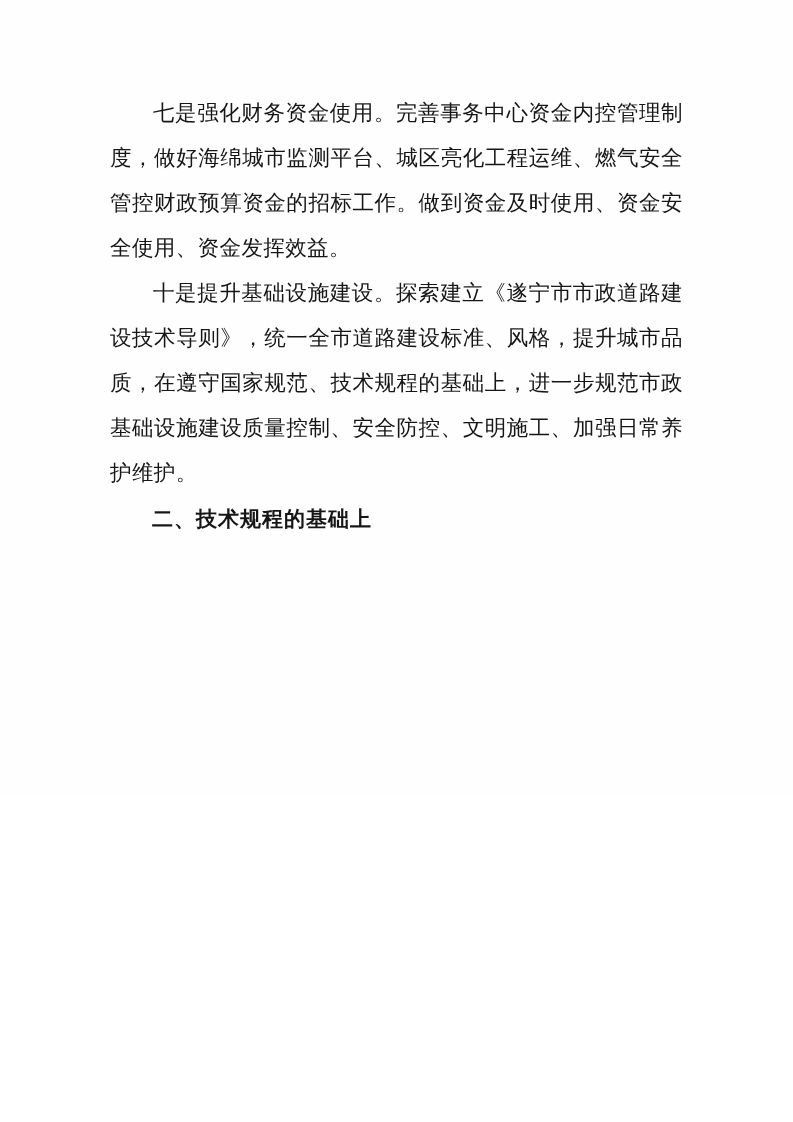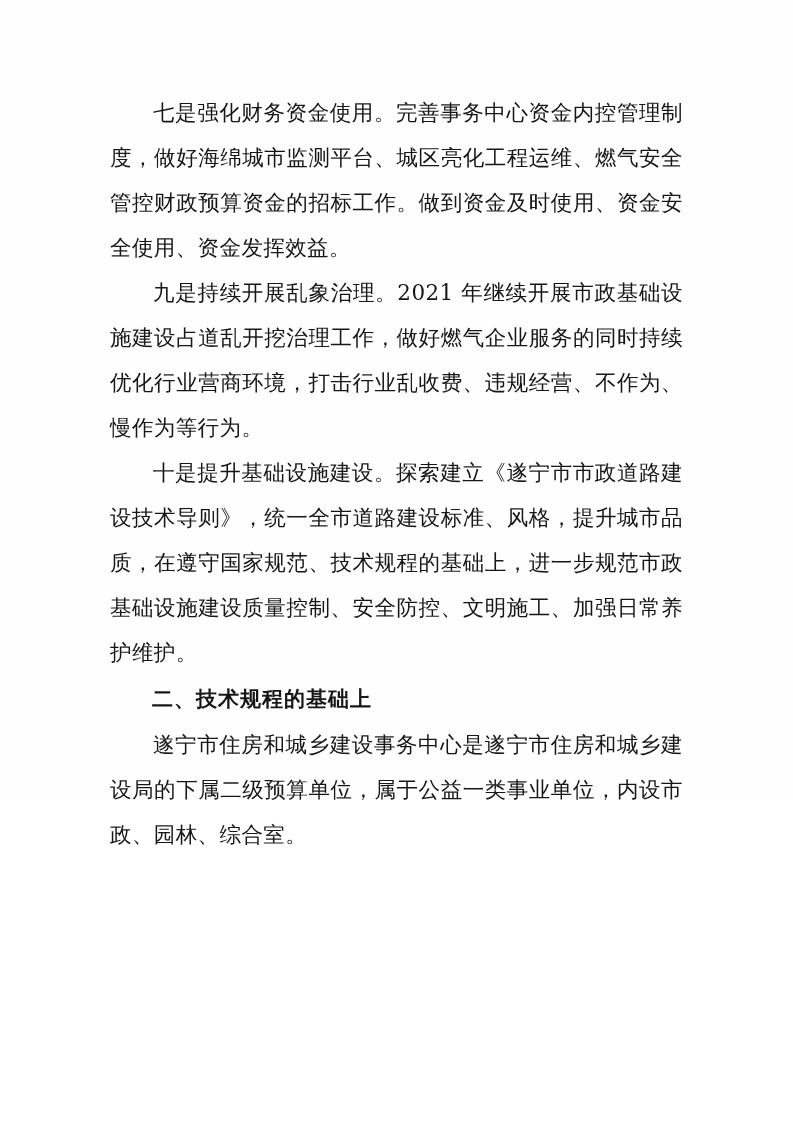--- a/index.html
+++ b/index.html
@@ -47,21 +47,19 @@
   }
   .spacer-sm { height: 2px; }
 </style>
 </head>
 <body>
 
 <div class="page">
   <div class="doc-body">
 
     <p class="para">七是强化财务资金使用。完善事务中心资金内控管理制度，做好海绵城市监测平台、城区亮化工程运维、燃气安全管控财政预算资金的招标工作。做到资金及时使用、资金安全使用、资金发挥效益。</p>
-    <p class="para">九是持续开展乱象治理。2021 年继续开展市政基础设施建设占道乱开挖治理工作，做好燃气企业服务的同时持续优化行业营商环境，打击行业乱收费、违规经营、不作为、慢作为等行为。</p>
     <p class="para">十是提升基础设施建设。探索建立《遂宁市市政道路建设技术导则》，统一全市道路建设标准、风格，提升城市品质，在遵守国家规范、技术规程的基础上，进一步规范市政基础设施建设质量控制、安全防控、文明施工、加强日常养护维护。</p>
     <div class="spacer-sm"></div>
     <p class="heading">二、技术规程的基础上</p>
-    <p class="para">遂宁市住房和城乡建设事务中心是遂宁市住房和城乡建设局的下属二级预算单位，属于公益一类事业单位，内设市政、园林、综合室。</p>
     <div class="spacer-sm"></div>
 
   </div>
 </div>
 
 </body></html>

